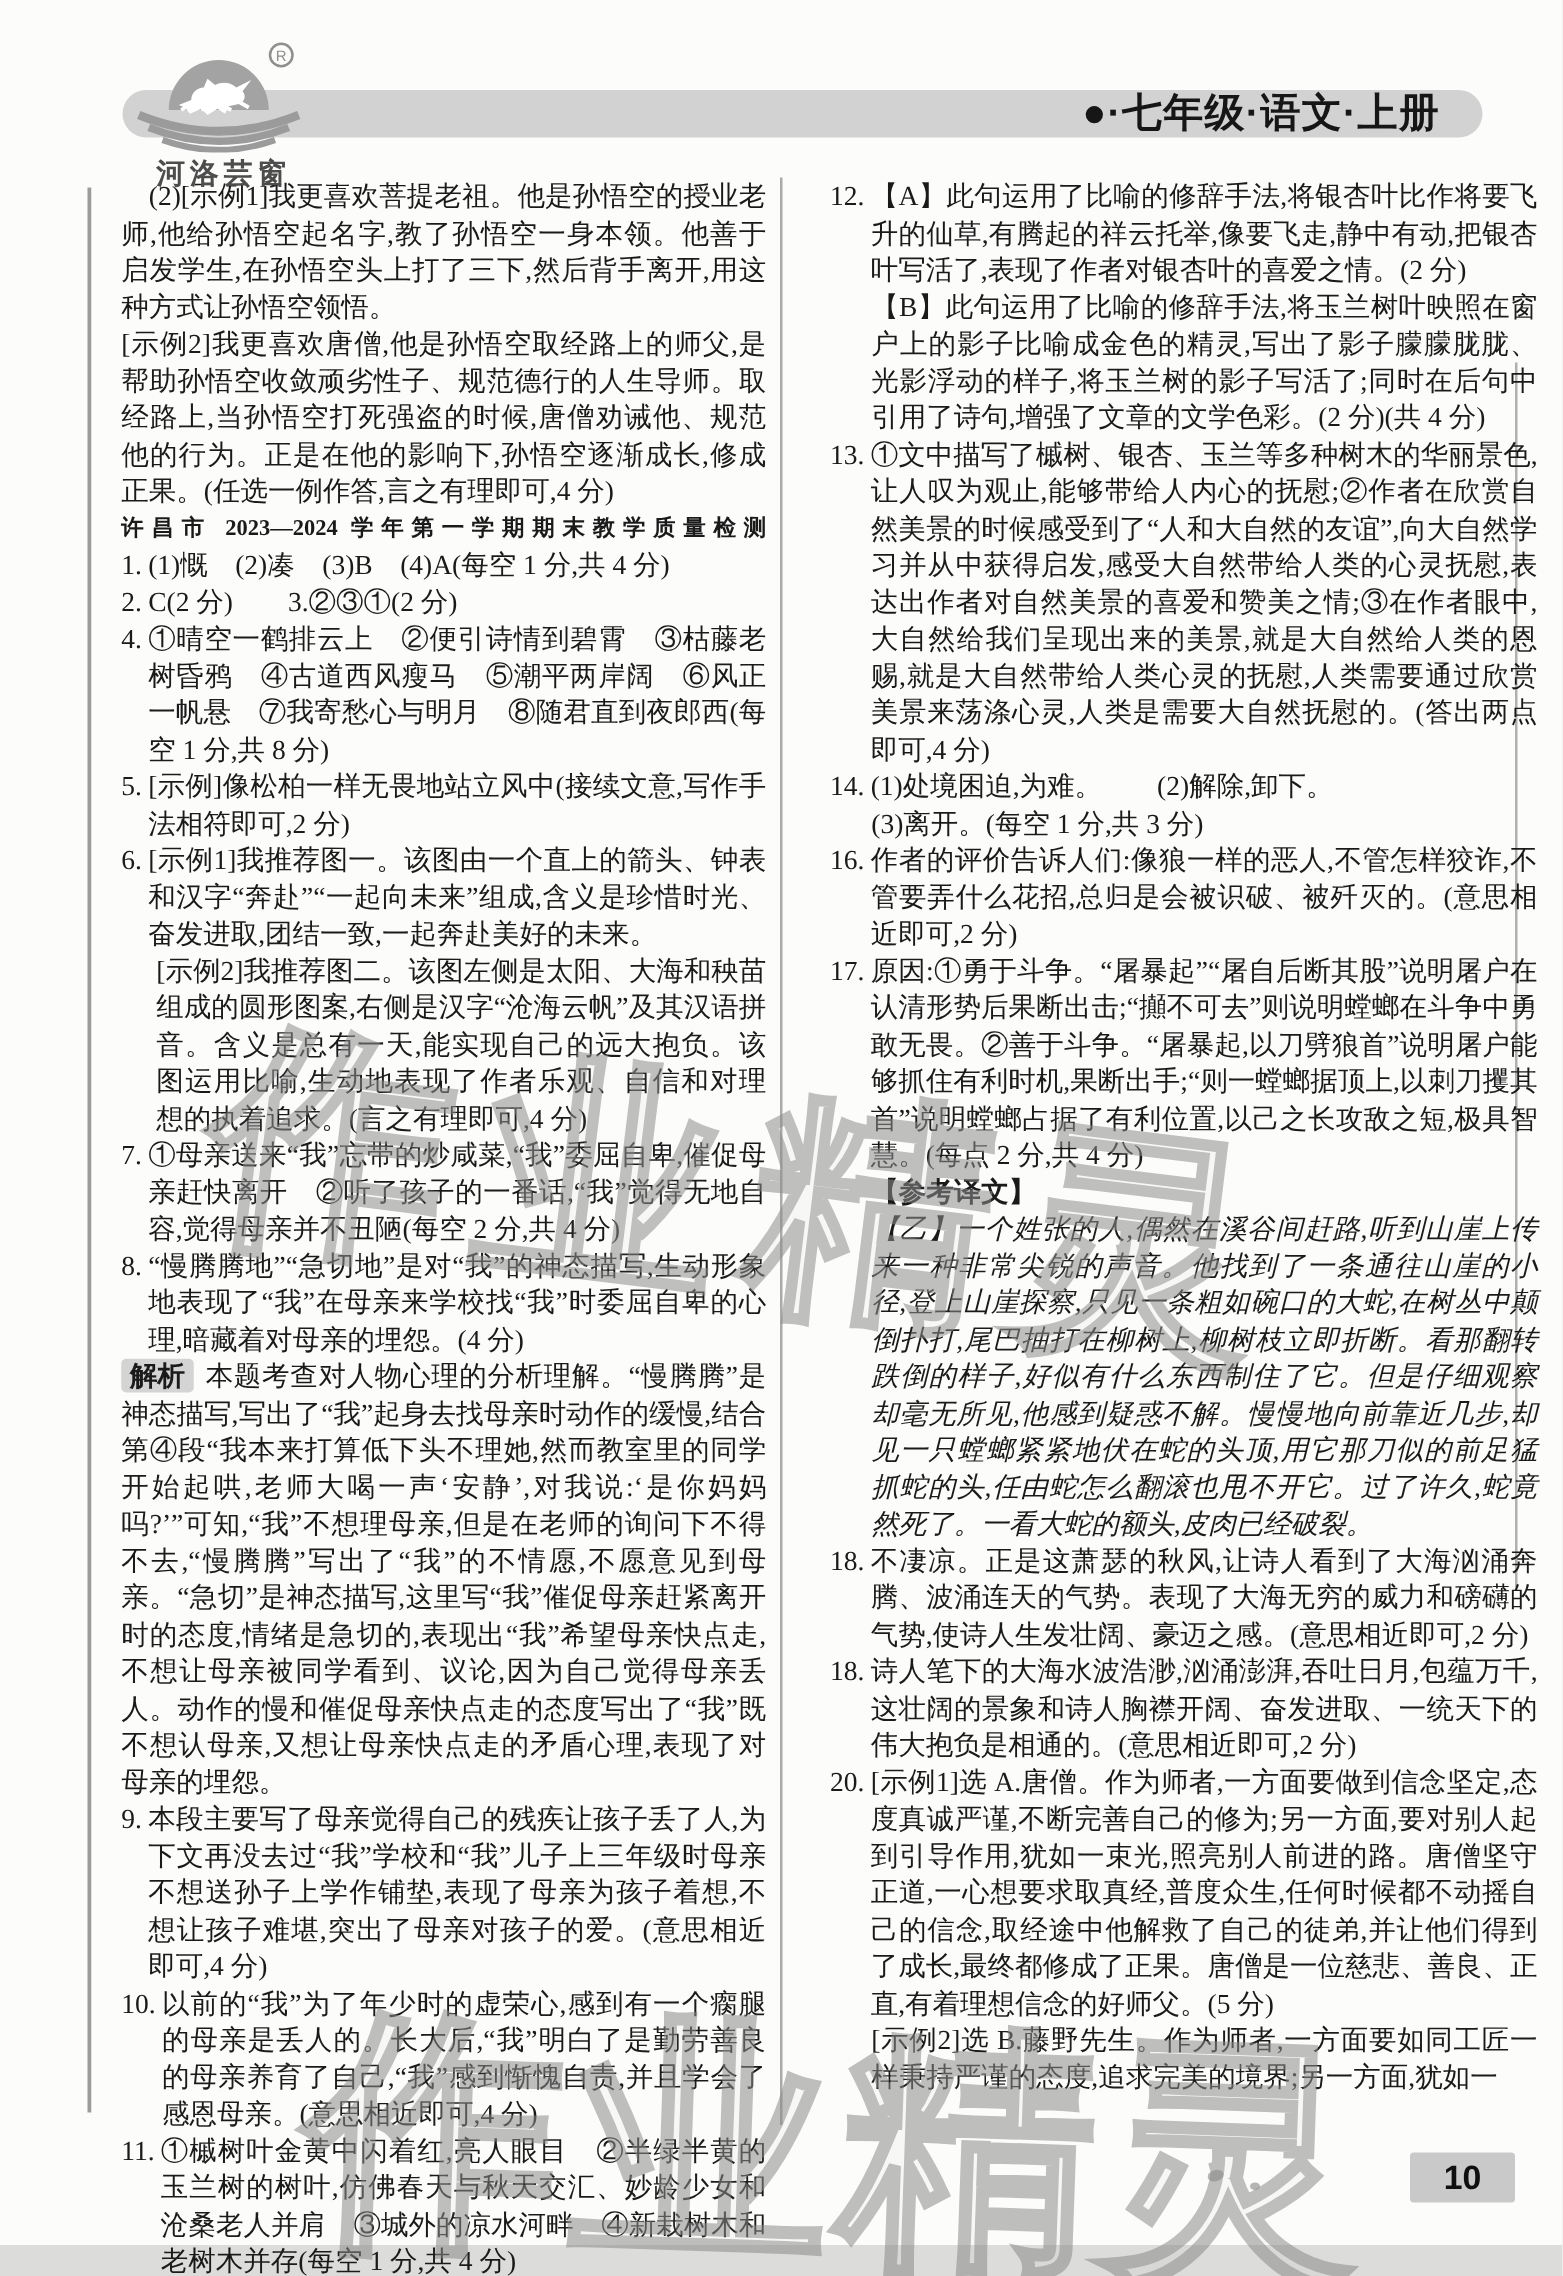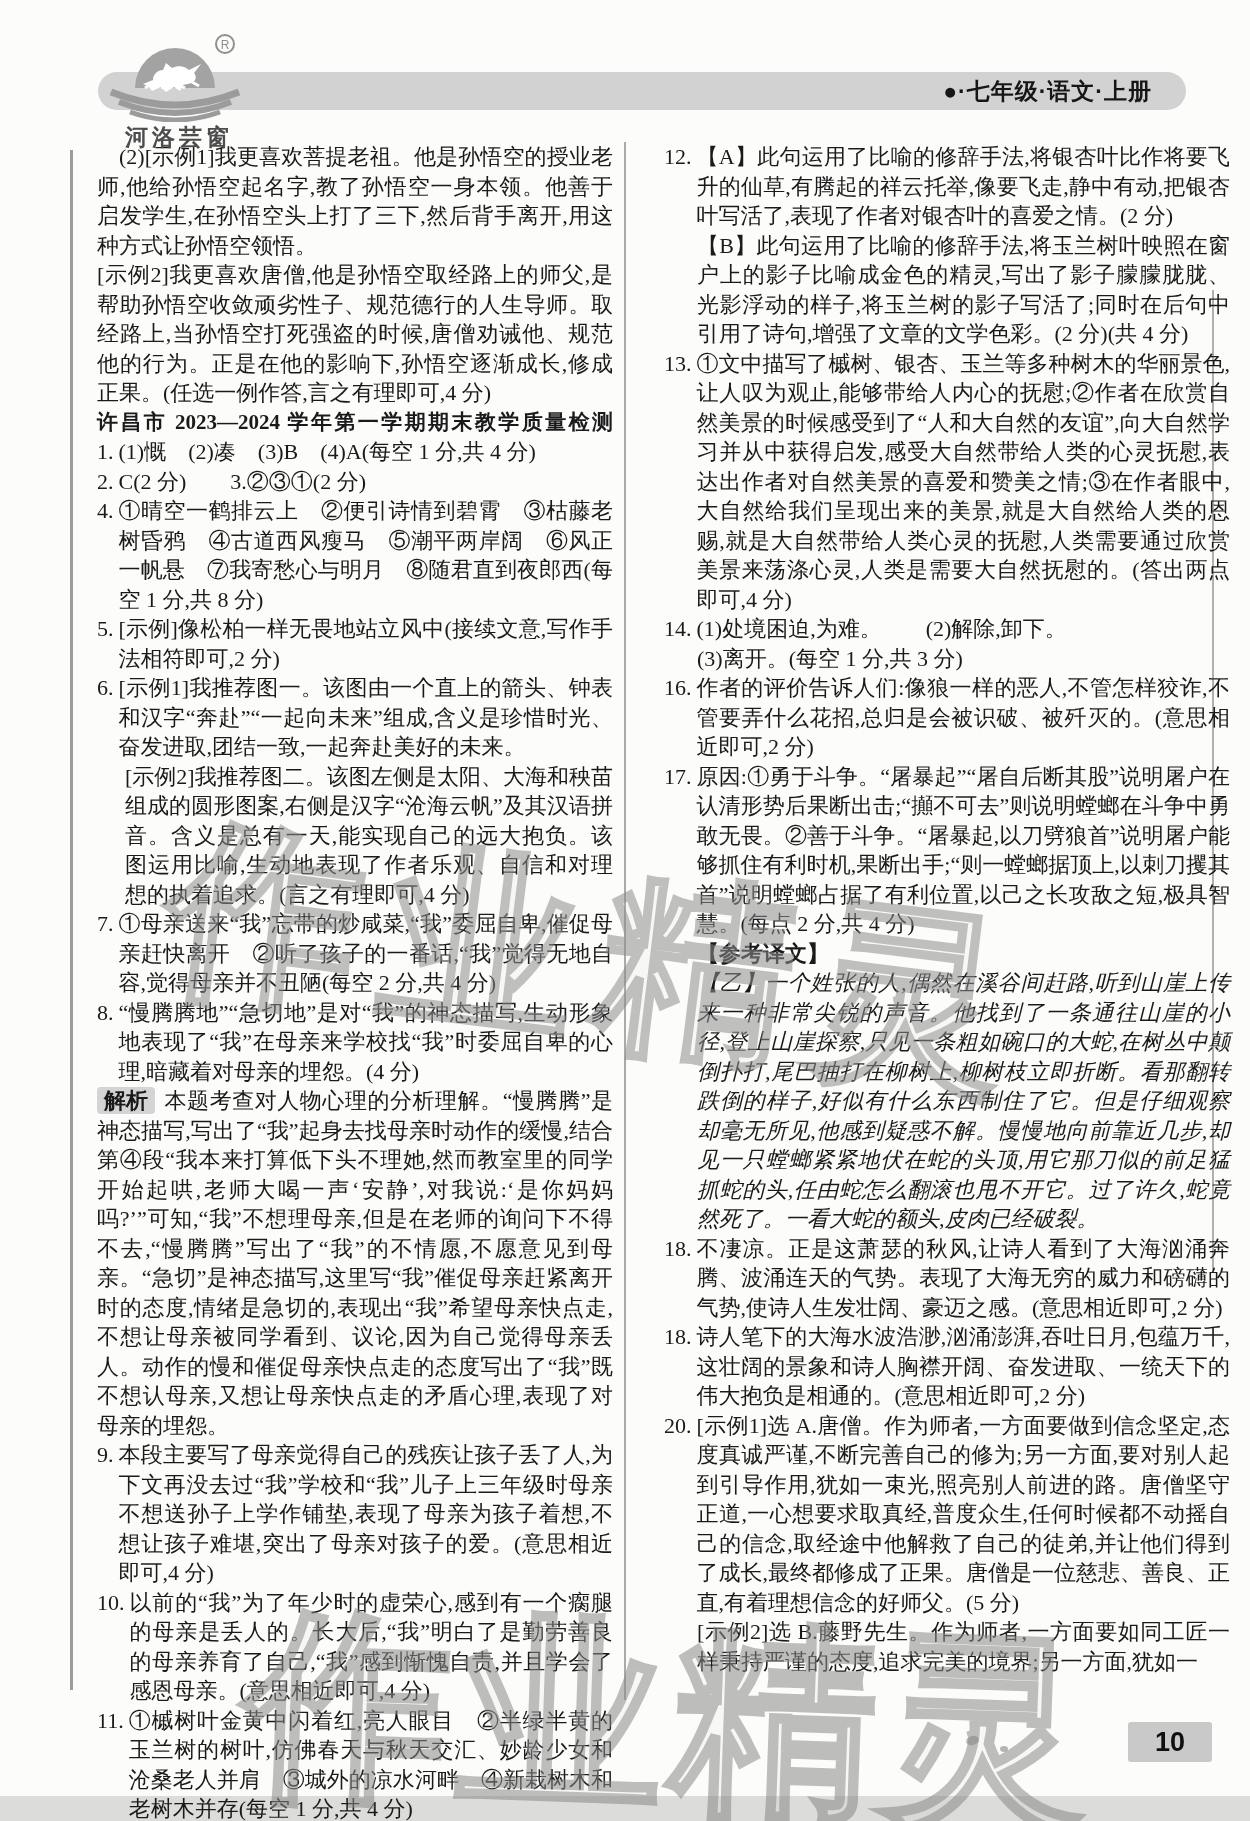--- a/index.html
+++ b/index.html
@@ -3,36 +3,36 @@
 <meta charset="utf-8">
 <style>
   html,body{margin:0;padding:0;background:#e9e9e7;}
   .page{position:relative;width:1250px;height:1821px;background:#fcfcfb;overflow:hidden;
         font-family:"Liberation Serif","DejaVu Serif",serif;color:#1a1a1a;}
   
   .band{position:absolute;left:98px;top:72px;width:1088px;height:38px;background:#d2d2d2;
         border-radius:19px;z-index:2;}
   .band-text{position:absolute;right:34px;top:50%;transform:translateY(-50%);
         font-family:"Liberation Sans","DejaVu Sans",sans-serif;font-weight:bold;
-        font-size:23px;color:#161616;letter-spacing:1px;white-space:nowrap;}
+        font-size:32px;color:#161616;letter-spacing:1px;white-space:nowrap;}
   .logo{position:absolute;left:84px;top:26px;width:190px;text-align:center;z-index:3;}
   .logo-text{font-family:"Liberation Sans","DejaVu Sans",sans-serif;font-weight:bold;
         color:#4d4d4d;font-size:23px;letter-spacing:4px;margin-top:-4px;}
   
   .col{position:absolute;top:142px;font-size:22px;line-height:29.5px;text-align:justify;z-index:2;}
   .col-left{left:97px;width:516px;}
   .col-right{left:664px;width:566px;}
   .divider{position:absolute;left:624px;top:142px;width:2px;height:1558px;background:#8f8f8f;
         opacity:.75;z-index:1;}
   .block{margin:0;}
   .indent1{text-indent:22px;}
   .item{display:flex;}
   .item .num{flex:0 0 auto;padding-right:5px;white-space:pre;}
   .item .txt{flex:1 1 auto;text-align:justify;}
-  .heading{font-weight:bold;font-size:21px;text-align:justify;text-align-last:justify;}
+  .heading{font-weight:bold;font-size:18px;text-align:justify;text-align-last:justify;}
   .sub{padding-left:28px;}
   .sub-r{padding-left:33px;}
   .bold{font-weight:bold;}
   .kai{font-style:italic;}
   .analysis .tag{display:inline-block;background:#d4d4d4;border-radius:4px;padding:0 7px;
         font-weight:bold;margin-right:9px;line-height:27px;font-family:Liberation Serif, serif;}
   
   .wm{position:absolute;font-family:"Liberation Sans","DejaVu Sans",sans-serif;font-weight:bold;
         color:rgba(170,170,170,0.10);-webkit-text-stroke:3px #8e8e8e;opacity:.55;line-height:1;
         white-space:nowrap;z-index:3;pointer-events:none;}

